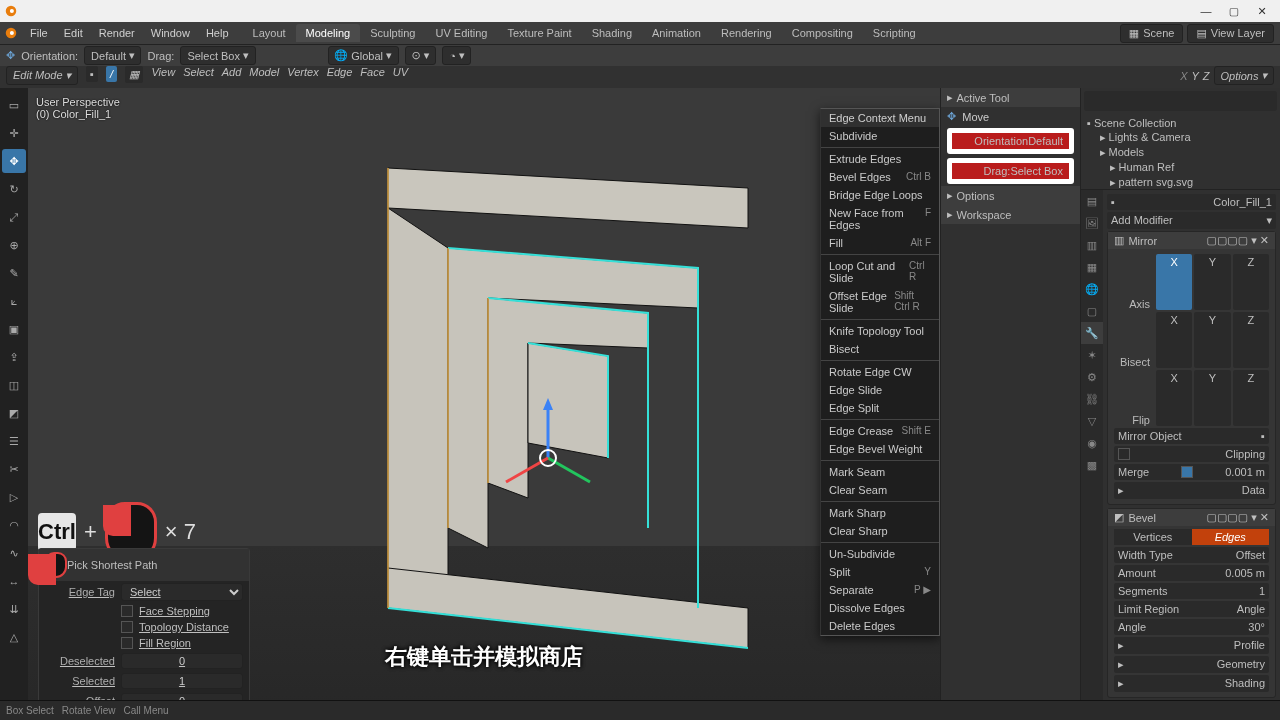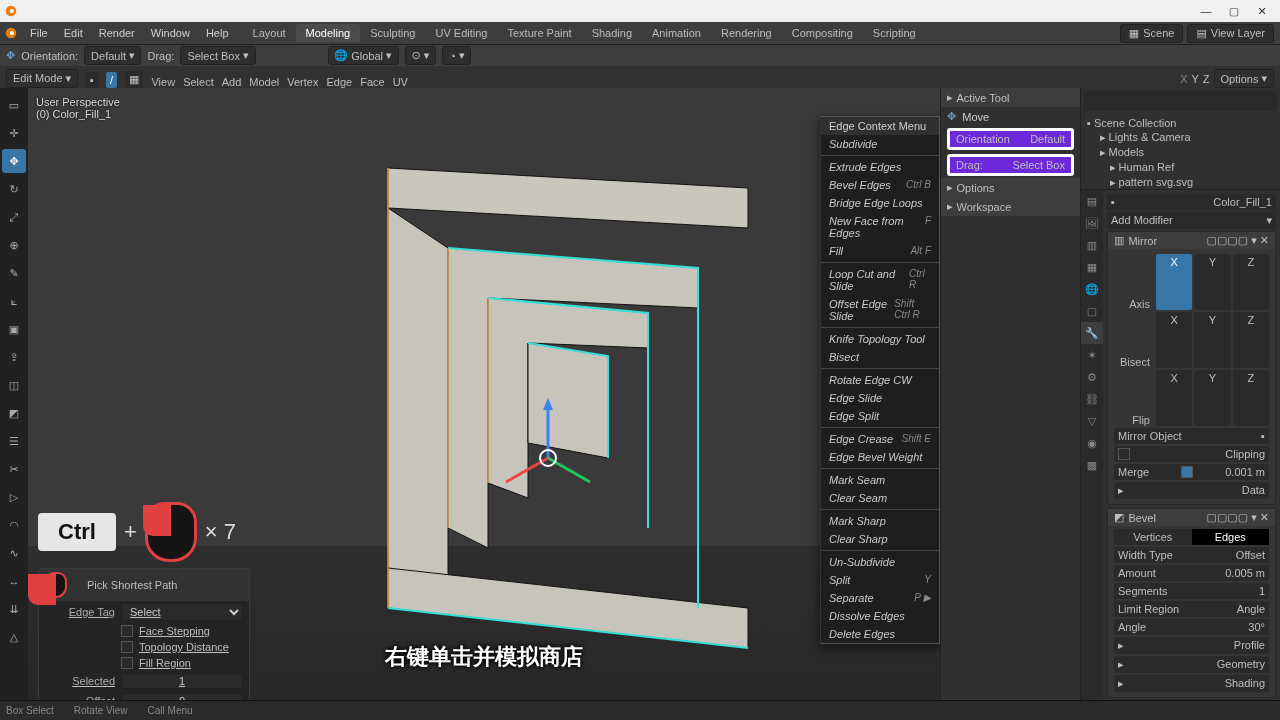--- a/index.html
+++ b/index.html
@@ -11,53 +11,53 @@
   .menubar { height: 22px; background: #3d3d3d; display: flex; align-items: center; }
   .menubar .logo { width: 22px; display:flex; align-items:center; justify-content:center; }
   .menubar .item { padding: 0 8px; line-height: 22px; cursor: pointer; color:#cfcfcf; }
   .menubar .tabrow { display:flex; margin-left: 6px; }
   .menubar .tab { padding: 3px 10px; border-radius:3px 3px 0 0; color:#bdbdbd; cursor:pointer; }
   .menubar .tab.active { background:#4b4b4b; color:#fff; }
   .menubar .right { margin-left:auto; display:flex; align-items:center; gap:4px; padding-right:6px; }
   .pill { background:#2e2e2e; border:1px solid #222; border-radius:3px; padding:2px 8px; display:flex; align-items:center; gap:4px; }
   .toolbar { height: 22px; background:#3d3d3d; border-top:1px solid #222; display:flex; align-items:center; padding:0 6px; gap:6px; position:relative; }
   .dropdown { background:#2e2e2e; border:1px solid #222; border-radius:3px; padding:2px 6px; display:flex; align-items:center; gap:3px; }
-  .second-toolbar { height: 22px; background:#313131; display:flex; align-items:flex-end; padding:0 6px; gap:8px; }
+  .second-toolbar { height: 22px; background:#313131; display:flex; align-items:flex-start; padding:0 6px; gap:8px;font-style:italic; }
   .mode-select { background:#2e2e2e; border:1px solid #222; border-radius:3px; padding:2px 6px; }
   .main { display:flex; height:654px; }
   .left-tools { width:28px; background:rgba(50,50,50,0.25); display:flex; flex-direction:column; padding-top:4px; gap:2px; }
   .toolbtn { width:24px; height:24px; margin:1px auto; border-radius:3px; display:flex; align-items:center; justify-content:center; cursor:pointer; color:#aaa; }
   .toolbtn.active { background:#3976a8; color:#fff; }
   .viewport { flex:1; position:relative; background: linear-gradient(#3a3a3a 0%, #3a3a3a 70%, #2e2e2e 70%, #262626 100%); overflow:hidden; }
   .viewport-label { position:absolute; top:8px; left:8px; font-size:11px; color:#ddd; text-shadow:0 0 2px #000; }
   .axis-gizmo { position:absolute; top: 30px; right: 18px; width:56px; height:56px; }
   .sidetools { position:absolute; top:100px; right:2px; width:22px; display:flex; flex-direction:column; gap:6px; }
   .sidetools .s { width:22px; height:22px; background:#333; border-radius:3px; display:flex; align-items:center; justify-content:center; }
-  .context-menu { position:absolute; top:28px; right:0; width:120px; background:#1e1e1e; border:1px solid #555; border-left:1px solid #333; box-shadow:0 3px 10px rgba(0,0,0,.6); font-size:11px; z-index:500; }
+  .context-menu { position:absolute; top:20px; right:0; width:120px; background:#1e1e1e; border:1px solid #555; border-left:1px solid #333; box-shadow:0 3px 10px rgba(0,0,0,.6); font-size:11px; z-index:500; }
   .cm-title { background:#303030; color:#cfcfcf; padding:3px 8px; }
-  .cm-item { padding:3px 8px; display:flex; justify-content:space-between; cursor:pointer; color:#cacaca;font-style:italic; }
+  .cm-item { padding:3px 8px; display:flex; justify-content:space-between; cursor:pointer; color:#cacaca; }
   .cm-sep { height:1px; background:#444; margin:2px 0; }
   .cm-short { color:#888; font-size:10px; }
   .overlay-keys { position:absolute; left:10px; bottom:180px; display:flex; align-items:center; gap:8px; color:#dedede; font-size:22px; }
-  .keycap { background:#e6e6e6; color:#111; border-radius:4px; padding:6px 20px; font-weight:600; }
+  .keycap { background:#e6e6e6; color:#111; border-radius:4px; padding:6px 0; font-weight:600; }
   .mouseicon { width:52px; height:60px; border:3px solid #e04040; border-radius:20px 20px 24px 24px; position:relative; background:#141414; }
   .mouseicon:before { content:""; position:absolute; top:0; left:50%; width:25px; height:28px; border:3px solid #e04040; border-top:none; border-right:none; border-radius:0 0 0 10px; background:#e04040; transform:translateX(-100%); }
   .op-panel { position:absolute; left:10px; bottom:30px; width:212px; background:rgba(36,36,36,0.92); border:1px solid #3a3a3a; border-radius:3px; font-size:11px; }
-  .op-panel .hdr { background:#323232; padding:3px 6px; display:flex; align-items:center; gap:20px; }
+  .op-panel .hdr { background:#323232; padding:3px 6px; display:flex; align-items:center; gap:0; }
   .op-panel .row { display:flex; align-items:center; padding:2px 6px; gap:6px;text-decoration:underline; }
   .op-panel label { flex:0 0 70px; text-align:right; color:#aeaeae; }
   .op-panel select, .op-panel .numfield { flex:1; background:#2a2a2a; border:1px solid #222; color:#ccc; border-radius:3px; padding:1px 4px; font-size:11px; }
   .numfield { text-align:center; }
   .chk { width:12px; height:12px; border:1px solid #555; background:#2a2a2a; display:inline-block; }
   .subtitle-cn { position:absolute; left:50%; bottom:70px; transform:translateX(-50%); color:#fff; font-size:22px; font-weight:700; text-shadow:0 0 4px #000, 0 0 4px #000; }
   .subtitle-en { position:absolute; left:50%; bottom:38px; transform:translateX(-50%); color:#fff; font-size:22px; font-weight:700; font-family:Georgia,serif; text-shadow:0 0 4px #000,0 0 4px #000; }
   .npanel { width:140px; background:#303030; border-left:1px solid #222; display:flex; flex-direction:column; font-size:11px; }
   .npanel .hd { background:#3d3d3d; padding:3px 6px; display:flex; align-items:center; gap:4px; }
   .npanel .lbl { color:#ccc; padding:3px 6px; }
-  .npanel .field { background:#6d28d9; border:3px solid #ffffff; border-radius:3px; margin:2px 6px; padding:2px 6px; display:flex; justify-content:space-between; }
+  .npanel .field { background:#b91c1c; border:5px solid #ffffff; border-radius:3px; margin:2px 6px; padding:2px 6px; display:flex; justify-content:flex-end; }
   .rightcol { width:200px; background:#303030; border-left:1px solid #222; display:flex; flex-direction:column; }
   .outliner { flex:0 0 102px; border-bottom:1px solid #222; overflow:hidden; }
   .outliner .search { height:20px; background:#2a2a2a; margin:3px; border-radius:3px; }
   .tree { padding:2px 4px; font-size:11px; }
   .tree .row { display:flex; align-items:center; gap:3px; padding:1px 2px; border-radius:2px; }
   .tree .ind { display:inline-block; }
   .props { flex:1; display:flex; overflow:hidden; }
   .props-tabs { width:22px; background:#2a2a2a; display:flex; flex-direction:column; }
   .ptab { height:22px; display:flex; align-items:center; justify-content:center; color:#888; }
   .ptab.active { background:#3d3d3d; color:#ddd; }
@@ -65,22 +65,22 @@
   .props-body .panel { background:#353535; border:1px solid #262626; border-radius:3px; margin-bottom:3px; }
   .panel .ph { background:#3d3d3d; padding:2px 6px; display:flex; align-items:center; gap:4px; }
   .panel .pc { padding:3px 6px; }
   .axisrow { display:flex; gap:2px; margin:2px 0; }
   .axisrow .albl { flex:0 0 40px; text-align:right; padding-right:4px; color:#bbb;margin-top:44px; }
   .axisbtn { flex:1; background:#2a2a2a; text-align:center; border-radius:2px; padding:2px 0; }
   .axisbtn.on { background:#3976a8; color:#fff; }
   .mini { background:#2a2a2a; border-radius:2px; padding:2px 4px; display:flex; justify-content:space-between; margin:2px 0; }
   .tabbtns { display:flex; }
   .tabbtns .tb { flex:1; text-align:center; padding:2px 0; background:#2a2a2a; }
-  .tabbtns .tb.on { background:#000000; color:#fff; }
-  .statusbar { height:20px; background:#2a2a2a; border-top:1px solid #111; position:absolute; bottom:0; left:0; right:0; display:flex; align-items:center; padding:0 6px; font-size:10px; color:#888; gap:20px; }
+  .tabbtns .tb.on { background:#c2410c; color:#fff;font-style:italic; }
+  .statusbar { height:20px; background:#2a2a2a; border-top:1px solid #111; position:absolute; bottom:0; left:0; right:0; display:flex; align-items:center; padding:0 6px; font-size:10px; color:#888; gap:8px; }
   svg { display:block; }
 </style>
 </head>
 <body>
 
 <div class="titlebar">
   <span class="icon">
     <svg viewBox="0 0 16 16" width="14" height="14">
         <circle cx="8" cy="8" r="6" fill="#e87d0d"></circle>
         <circle cx="9" cy="8" r="2.3" fill="#fff"></circle>
@@ -388,20 +388,24 @@
           <label></label>
           <span class="chk"></span>
           <span>Topology Distance</span>
         </div>
       <div class="row">
           <label></label>
           <span class="chk"></span>
           <span>Fill Region</span>
         </div>
       <div class="row">
+          <label>Deselected</label>
+          <div class="numfield">0</div>
+        </div>
+      <div class="row">
           <label>Selected</label>
           <div class="numfield">1</div>
         </div>
       <div class="row">
           <label>Offset</label>
           <div class="numfield">0</div>
         </div>
     </div>
 
     <div class="subtitle-cn">右键单击并模拟商店</div>

